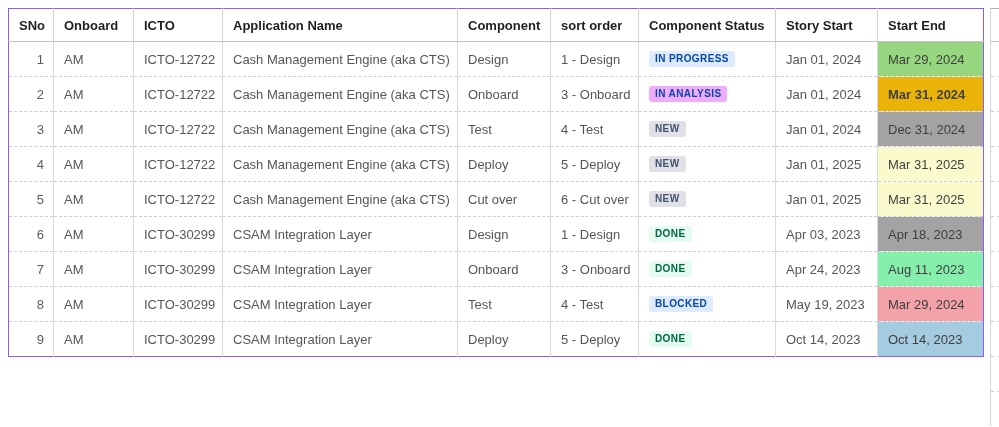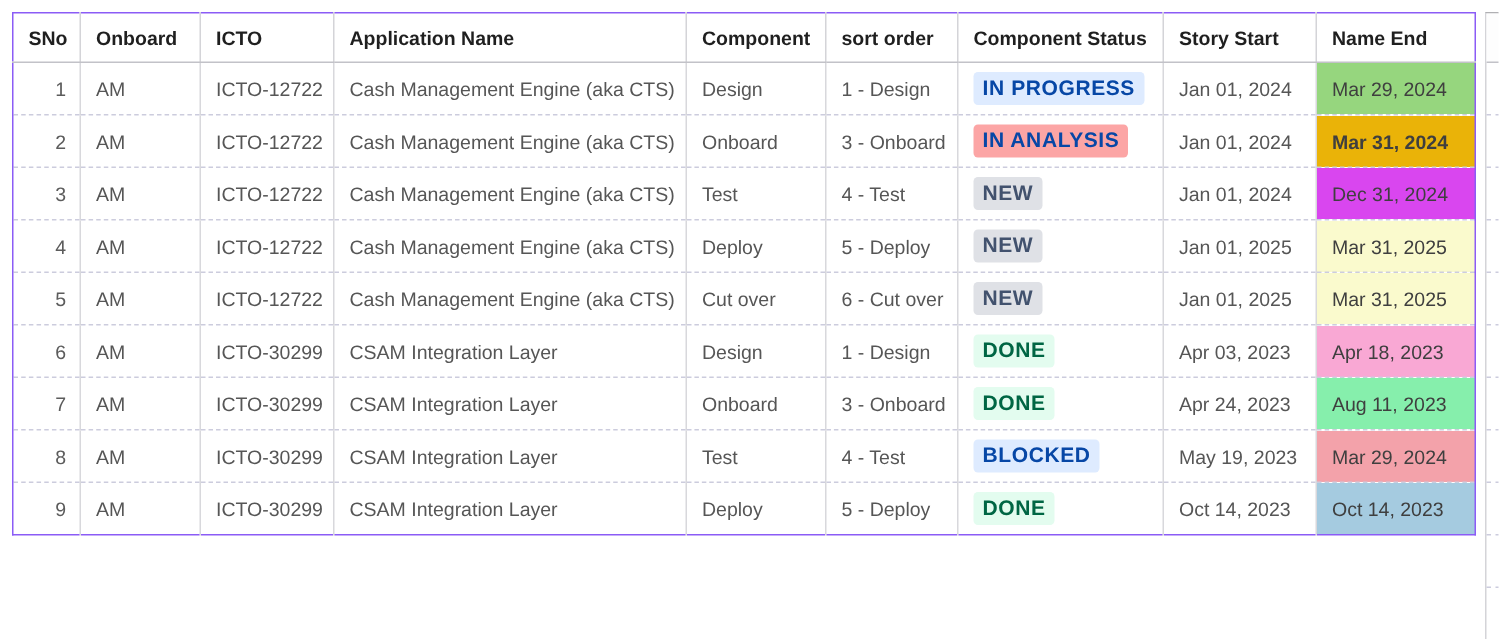--- a/index.html
+++ b/index.html
@@ -29,21 +29,21 @@
   th:last-child{border-right:none;}
   td{
     height:34px;font-size:13px;color:#565656;padding:0 10px;
     border-right:1px solid #d8d8dc;border-bottom:1px dashed #ccccdd;
     white-space:nowrap;overflow:hidden;background:#fff;
   }
   td:last-child{border-right:none;}
   tr:last-child td{border-bottom:none;}
   td.sno{text-align:right;padding-right:9px;color:#5c5c5c;}
   .badge{
-    display:inline-block;font-size:14px;font-weight:700;letter-spacing:.4px;
+    display:inline-block;font-size:10px;font-weight:700;letter-spacing:.4px;
     padding:2px 6px;border-radius:3px;line-height:1.25;vertical-align:middle;
   }
   td.end-cell{color:#3f3f3f;}
   
   .sliver{
     position:absolute;left:990px;top:8px;width:9px;
     border-left:1px solid #d4d4d8;border-top:1px solid #b0b0b3;background:#fff;
   }
   .sliver .seg-h{height:32px;border-bottom:1px solid #c2c2c8;background:#fdfdfd;}
   .sliver .seg{height:34px;border-bottom:1px dashed #ccccdd;}
@@ -68,21 +68,21 @@
     <thead>
       <tr>
         <th>SNo</th>
         <th>Onboard</th>
         <th>ICTO</th>
         <th>Application Name</th>
         <th>Component</th>
         <th>sort order</th>
         <th>Component Status</th>
         <th>Story Start</th>
-        <th>Name End</th>
+        <th>Start End</th>
       </tr>
     </thead>
     <tbody>
         <tr>
     <td class="sno">1</td>
     <td>AM</td>
     <td>ICTO-12722</td>
     <td>Cash Management Engine (aka CTS)</td>
     <td>Design</td>
     <td>1 - Design</td>
@@ -93,37 +93,37 @@
     <td class="end-cell" style="background: rgb(150, 214, 126);">Mar 29, 2024</td>
   </tr>
         <tr>
     <td class="sno">2</td>
     <td>AM</td>
     <td>ICTO-12722</td>
     <td>Cash Management Engine (aka CTS)</td>
     <td>Onboard</td>
     <td>3 - Onboard</td>
     <td>
-      <span class="badge" style="background: #fca5a5; color: rgb(7, 71, 166);">IN ANALYSIS</span>
+      <span class="badge" style="background: #f0abfc; color: rgb(7, 71, 166);">IN ANALYSIS</span>
     </td>
     <td>Jan 01, 2024</td>
     <td class="end-cell" style="background: #eab308; font-weight: bold;">Mar 31, 2024</td>
   </tr>
         <tr>
     <td class="sno">3</td>
     <td>AM</td>
     <td>ICTO-12722</td>
     <td>Cash Management Engine (aka CTS)</td>
     <td>Test</td>
     <td>4 - Test</td>
     <td>
       <span class="badge" style="background: rgb(223, 225, 230); color: rgb(66, 82, 110);">NEW</span>
     </td>
     <td>Jan 01, 2024</td>
-    <td class="end-cell" style="background: #d946ef;">Dec 31, 2024</td>
+    <td class="end-cell" style="background: #a3a3a3;">Dec 31, 2024</td>
   </tr>
         <tr>
     <td class="sno">4</td>
     <td>AM</td>
     <td>ICTO-12722</td>
     <td>Cash Management Engine (aka CTS)</td>
     <td>Deploy</td>
     <td>5 - Deploy</td>
     <td>
       <span class="badge" style="background: rgb(223, 225, 230); color: rgb(66, 82, 110);">NEW</span>
@@ -148,21 +148,21 @@
     <td class="sno">6</td>
     <td>AM</td>
     <td>ICTO-30299</td>
     <td>CSAM Integration Layer</td>
     <td>Design</td>
     <td>1 - Design</td>
     <td>
       <span class="badge" style="background: rgb(227, 252, 239); color: rgb(0, 102, 68);">DONE</span>
     </td>
     <td>Apr 03, 2023</td>
-    <td class="end-cell" style="background: #f9a8d4;">Apr 18, 2023</td>
+    <td class="end-cell" style="background: #a3a3a3;">Apr 18, 2023</td>
   </tr>
         <tr>
     <td class="sno">7</td>
     <td>AM</td>
     <td>ICTO-30299</td>
     <td>CSAM Integration Layer</td>
     <td>Onboard</td>
     <td>3 - Onboard</td>
     <td>
       <span class="badge" style="background: rgb(227, 252, 239); color: rgb(0, 102, 68);">DONE</span>

